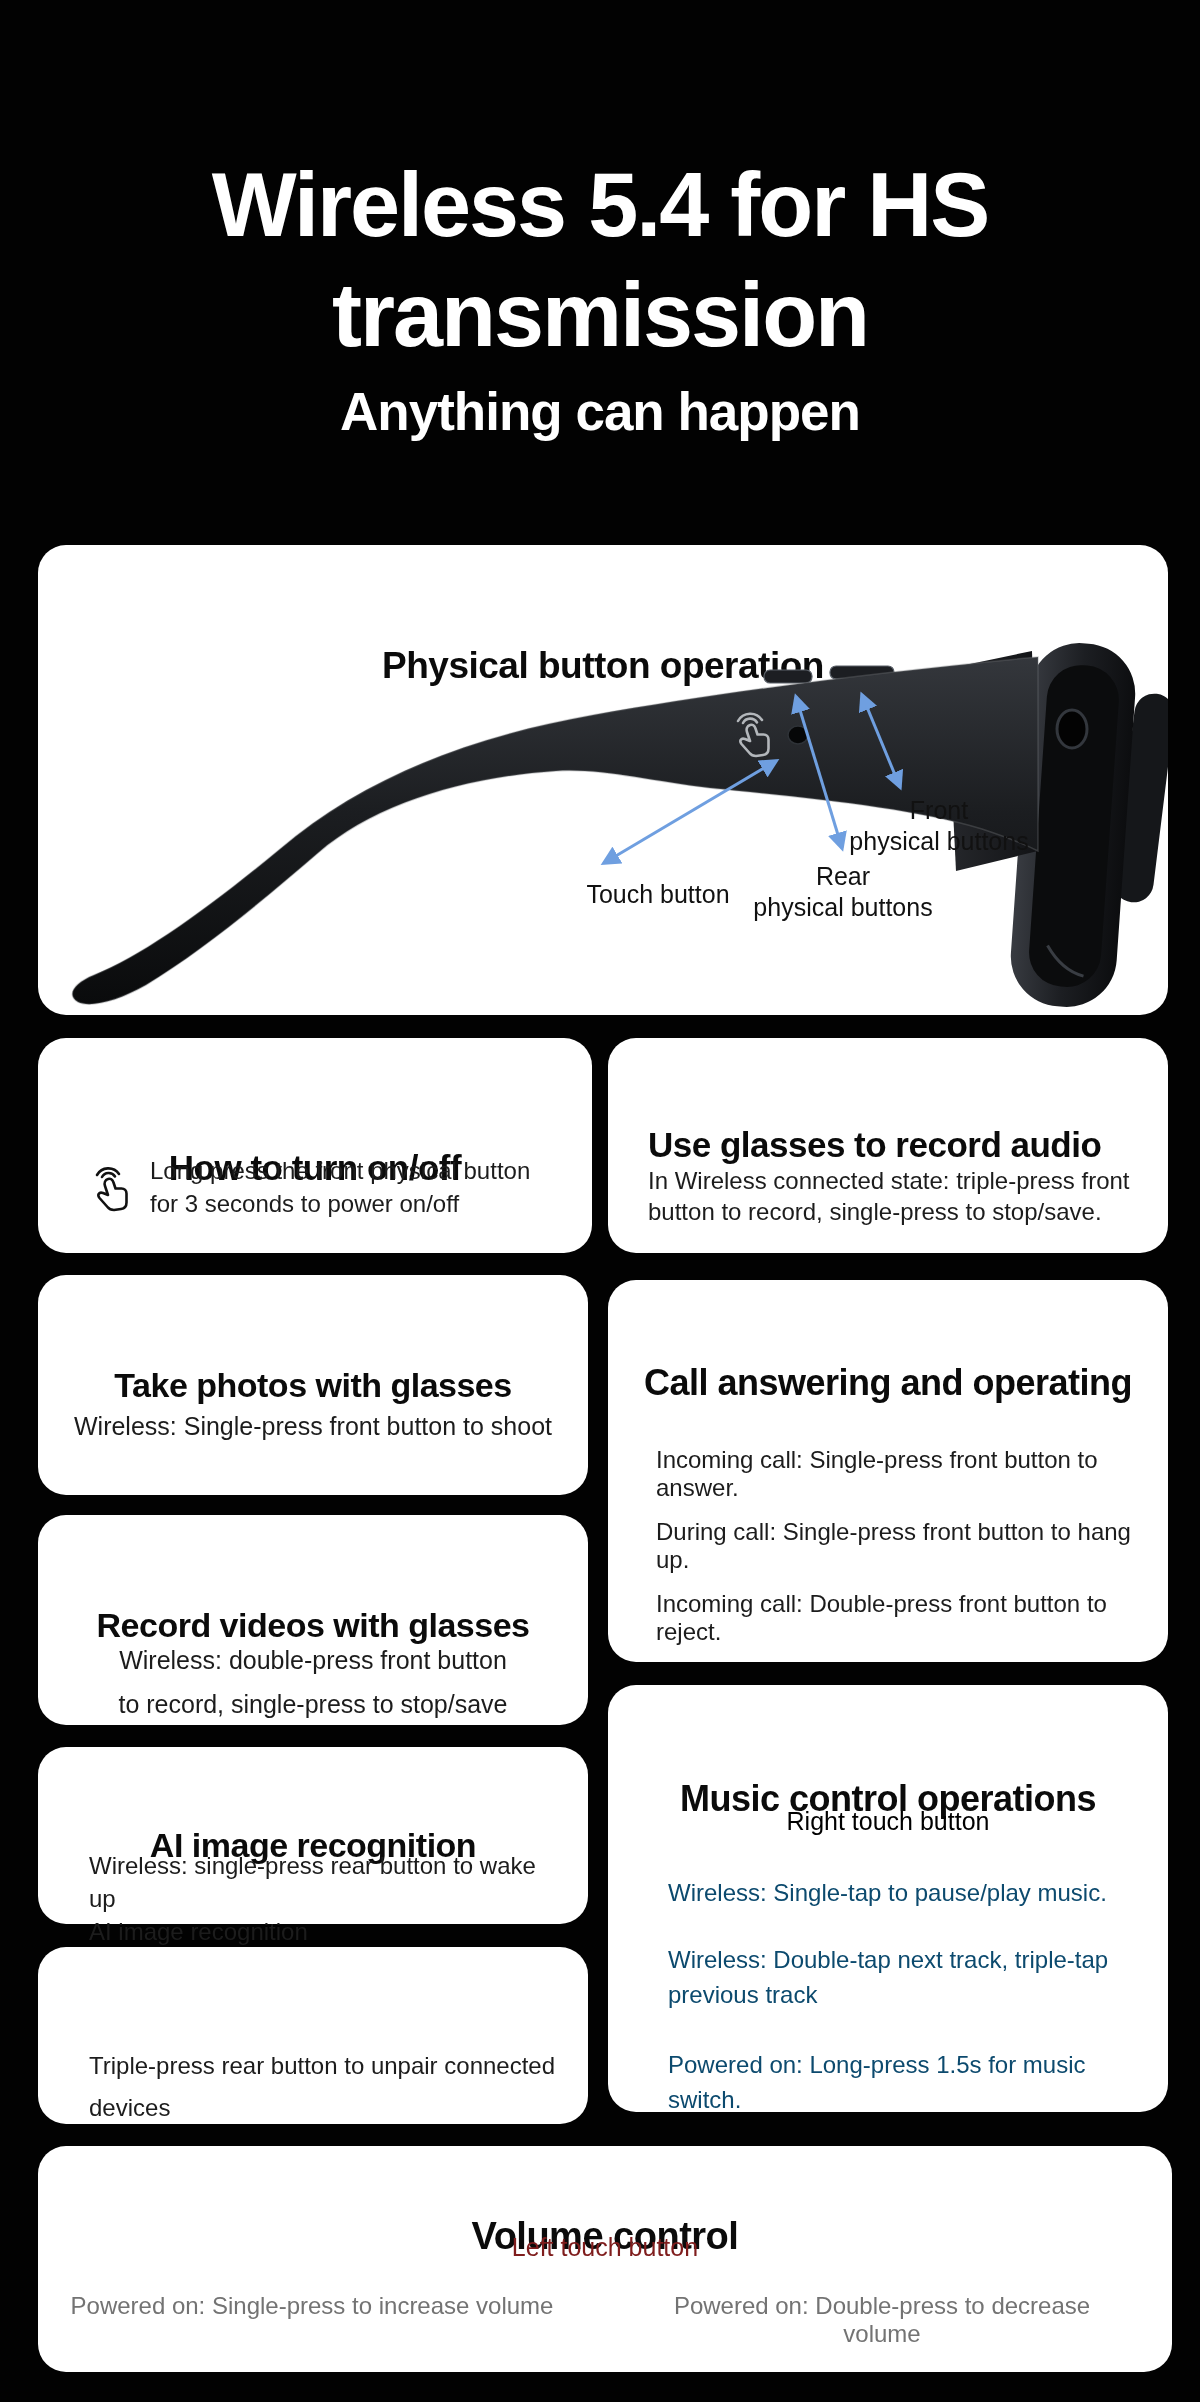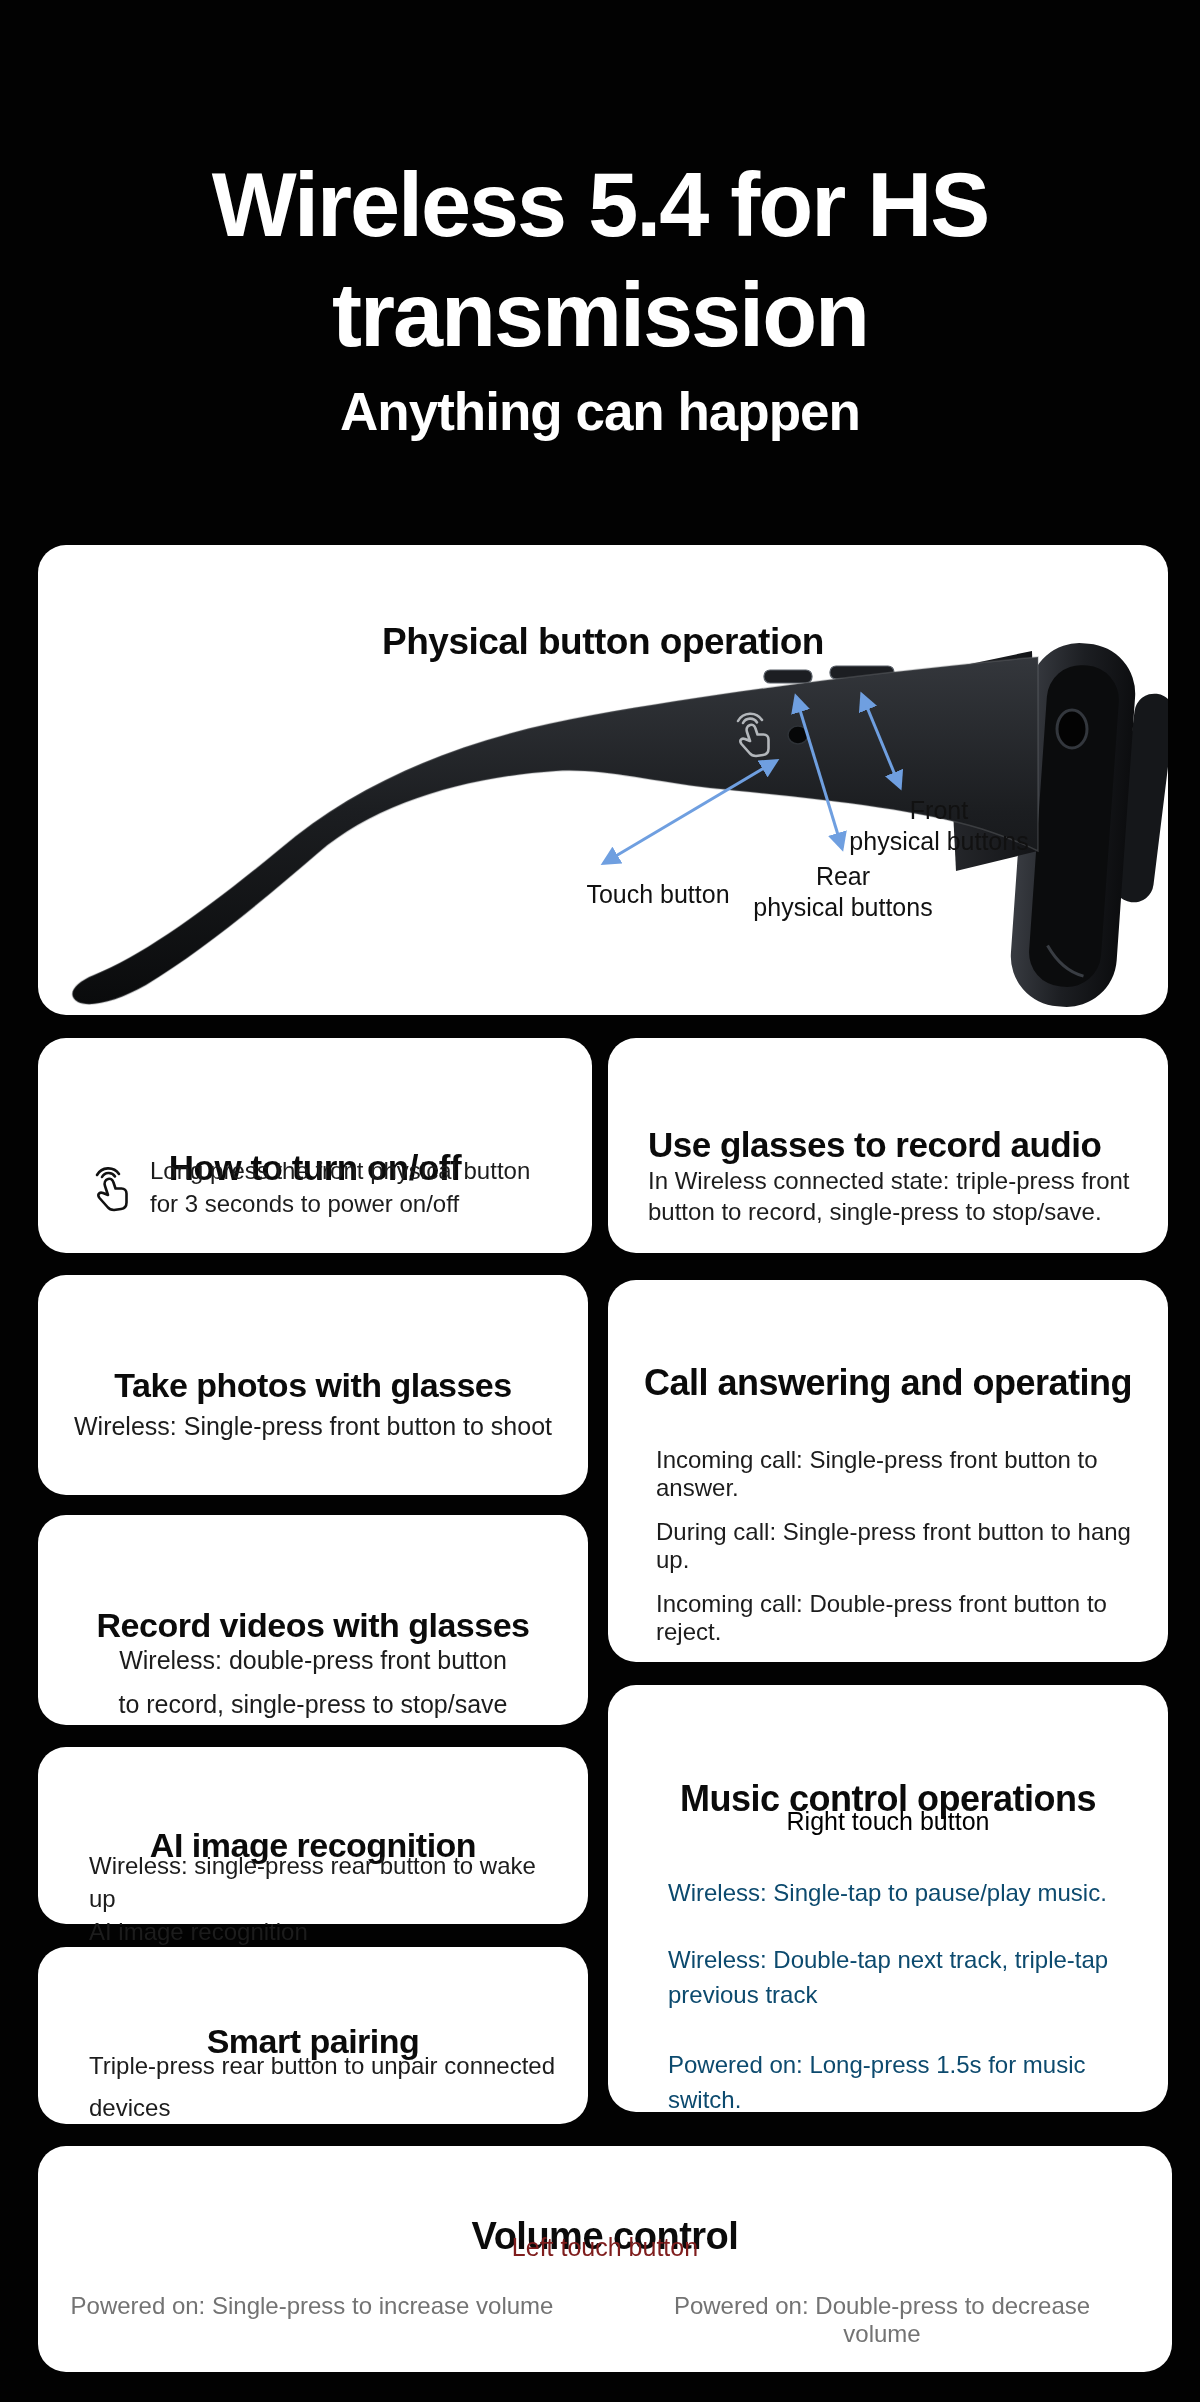--- a/index.html
+++ b/index.html
@@ -14,21 +14,21 @@
   .hero-tag{font-size:53px;line-height:64px;font-weight:bold;margin-top:10px;letter-spacing:-1px;}
   
   .card{position:absolute;background:#ffffff;border-radius:28px;}
   .card-title{position:absolute;left:0;width:100%;text-align:center;
     font-weight:bold;color:#0b0b0b;font-size:34px;line-height:40px;letter-spacing:-0.5px;}
   .card-title.left{text-align:left;}
   .body-text{position:absolute;color:#1c1c1c;font-size:24px;line-height:33px;white-space:pre-line;}
   .centered{text-align:center;left:0;width:100%;}
   
   #card-diagram{left:38px;top:545px;width:1130px;height:470px;}
-  #card-diagram .card-title{top:40px;font-size:37px;}
+  #card-diagram .card-title{top:64px;font-size:37px;}
   .glasses-svg{position:absolute;left:0;top:0;width:1130px;height:470px;}
   .diagram-label{position:absolute;text-align:center;color:#111;font-size:25px;line-height:31px;white-space:pre-line;}
   #lbl-touch{left:500px;top:334px;width:240px;}
   #lbl-rear{left:690px;top:316px;width:230px;}
   #lbl-front{left:786px;top:250px;width:230px;}
   
   #card-power{left:38px;top:1038px;width:554px;height:215px;}
   #card-power .card-title{top:75px;font-size:35px;}
   #card-power .body-text{left:112px;top:116px;}
   .press-icon-box{position:absolute;left:52px;top:122px;width:46px;height:56px;}
@@ -203,21 +203,20 @@
 <section class="card" id="card-music">
   <h3 class="card-title">Music control operations</h3>
   <div class="music-sub">Right touch button</div>
   <div class="music-line" id="music-line-0">Wireless: Single-tap to pause/play music.</div>
   <div class="music-line" id="music-line-1">Wireless: Double-tap next track, triple-tap
 previous track</div>
   <div class="music-line" id="music-line-2">Powered on: Long-press 1.5s for music switch.</div>
 </section>
 
 <section class="card" id="card-pairing">
-  <h3 class="card-title">Smart pairing</h3>
   <div class="body-text">Triple-press rear button to unpair connected
 devices</div>
 </section>
 
 <section class="card" id="card-volume">
   <h3 class="card-title">Volume control</h3>
   <div class="volume-sub">Left touch button</div>
   <div class="volume-col" id="volume-left">Powered on: Single-press to increase volume</div>
   <div class="volume-col" id="volume-right">Powered on: Double-press to decrease volume</div>
 </section>

